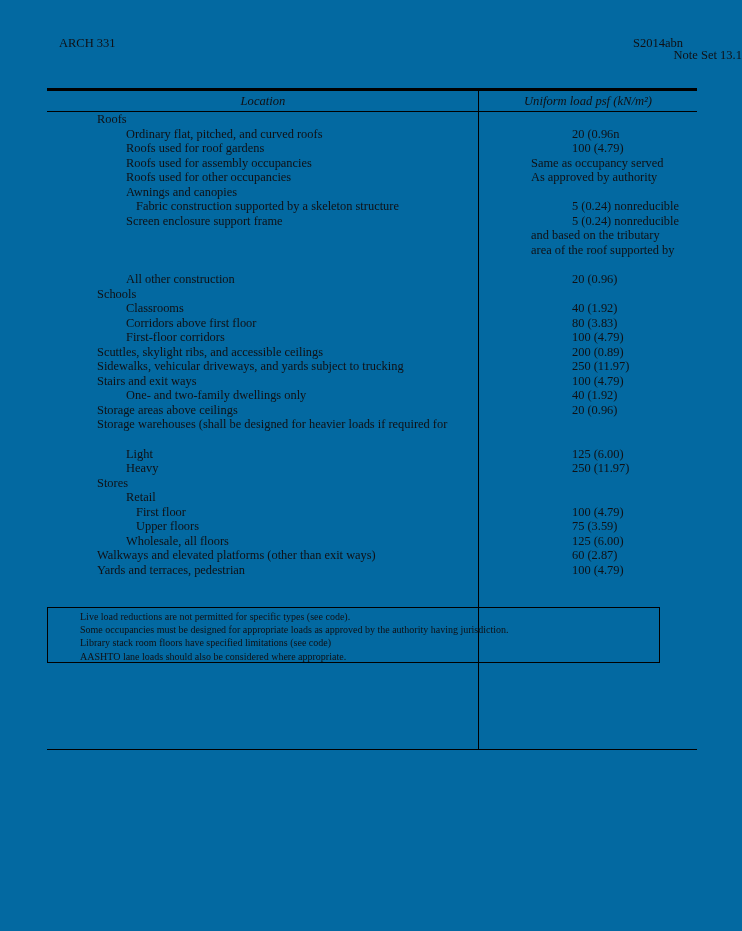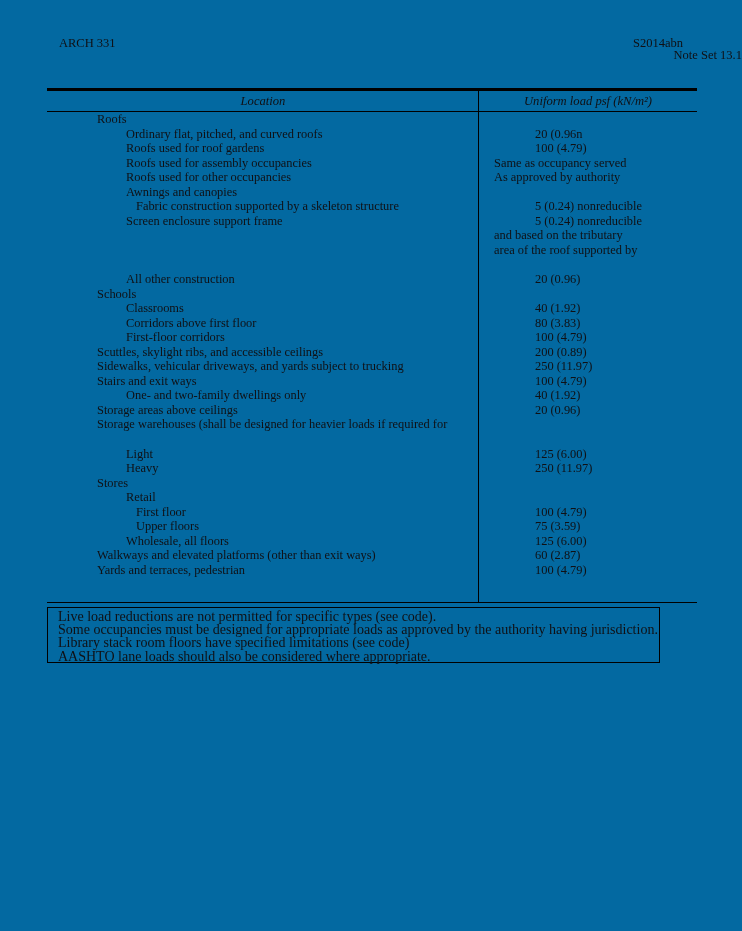--- a/index.html
+++ b/index.html
@@ -15,53 +15,53 @@
 
   
   .doc-header { position: absolute; top: 36px; left: 0; width: 742px; height: 16px; font-size: 12.5px; }
   .dh-left   { position: absolute; left: 59px;  top: 0; white-space: nowrap; }
   .dh-center { position: absolute; left: 0; top: 12px; width: 100%; text-align: right; }
   .dh-right  { position: absolute; right: 59px; top: 0; white-space: nowrap; }
 
   
   .load-table {
     position: absolute; left: 47px; top: 88px;
-    width: 650px; height: 515px;
+    width: 650px; height: 662px;
     border-top: 3px solid #000;
     border-bottom: 1px solid #000;
     box-sizing: border-box;
   }
   .col-divider { position: absolute; left: 431px; top: 0; bottom: 0; width: 1px; background: #000; }
 
   .thead {
     display: flex; height: 21px;
     border-bottom: 1px solid #000; box-sizing: border-box;
     align-items: center; font-style: italic; font-size: 12.6px;
   }
   .th-loc  { width: 432px; text-align: center; }
   .th-load { flex: 1; text-align: center; }
 
-  .trow  { display: flex; height: 14.55px; }
+  .trow  { display: flex; height: 14.55px; gap: 37px; }
   .tcell { font-size: 12.4px; line-height: 14.55px; white-space: nowrap; box-sizing: border-box; }
   .tcell-loc { width: 432px; }
   .tcell-val { flex: 1; }
   .ind0 { padding-left: 50px; }
   .ind1 { padding-left: 79px; }
   .ind2 { padding-left: 89px; }
   .vt-num  { padding-left: 56px; }
   .vt-text { padding-left: 15px; }
 
   
   .notes-box {
     position: absolute; left: 47px; top: 607px;
     width: 613px; height: 56px;
     border: 1px solid #000; box-sizing: border-box;
     padding: 2px 0 0 10px;
   }
-  .note-line { font-size: 14px; line-height: 13.2px; white-space: nowrap; }
+  .note-line { font-size: 10px; line-height: 13.2px; white-space: nowrap; margin-left: 22px; }
 </style>
 </head>
 <body>
 
 <div class="page">
 
   <div class="doc-header">
     <span class="dh-left">ARCH 331</span>
     <span class="dh-center">Note Set 13.1</span>
     <span class="dh-right">S2014abn</span>

